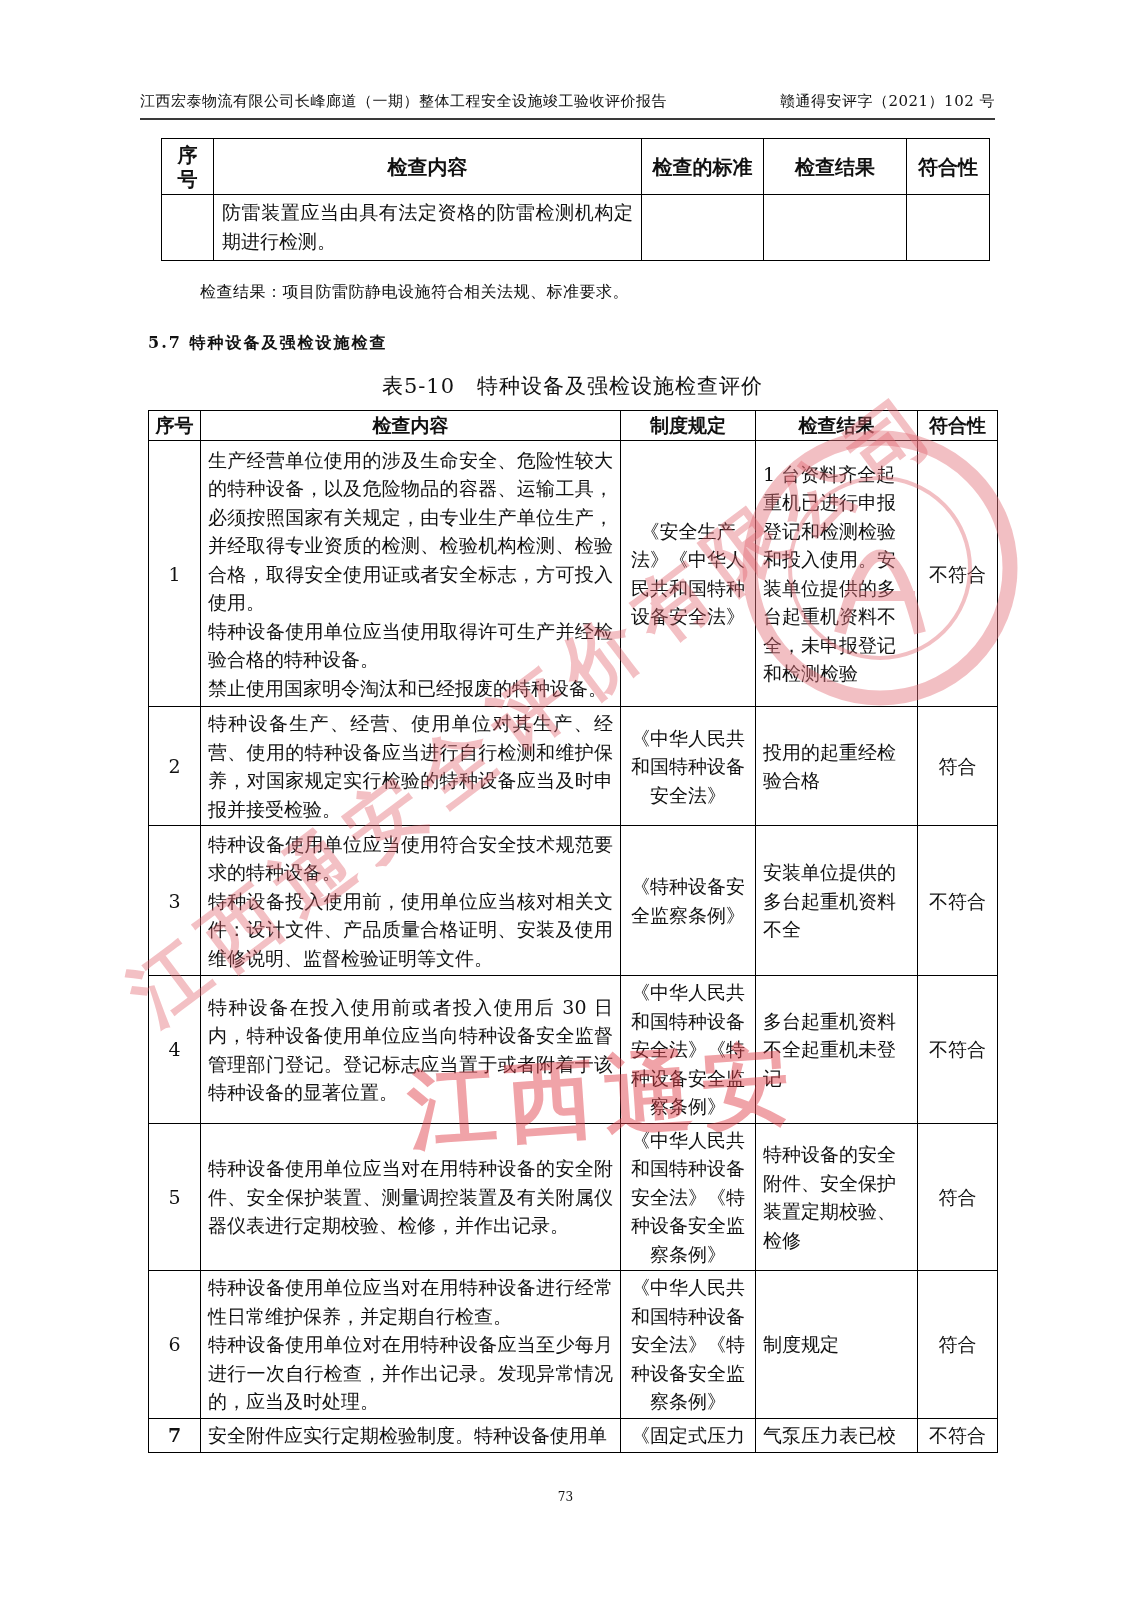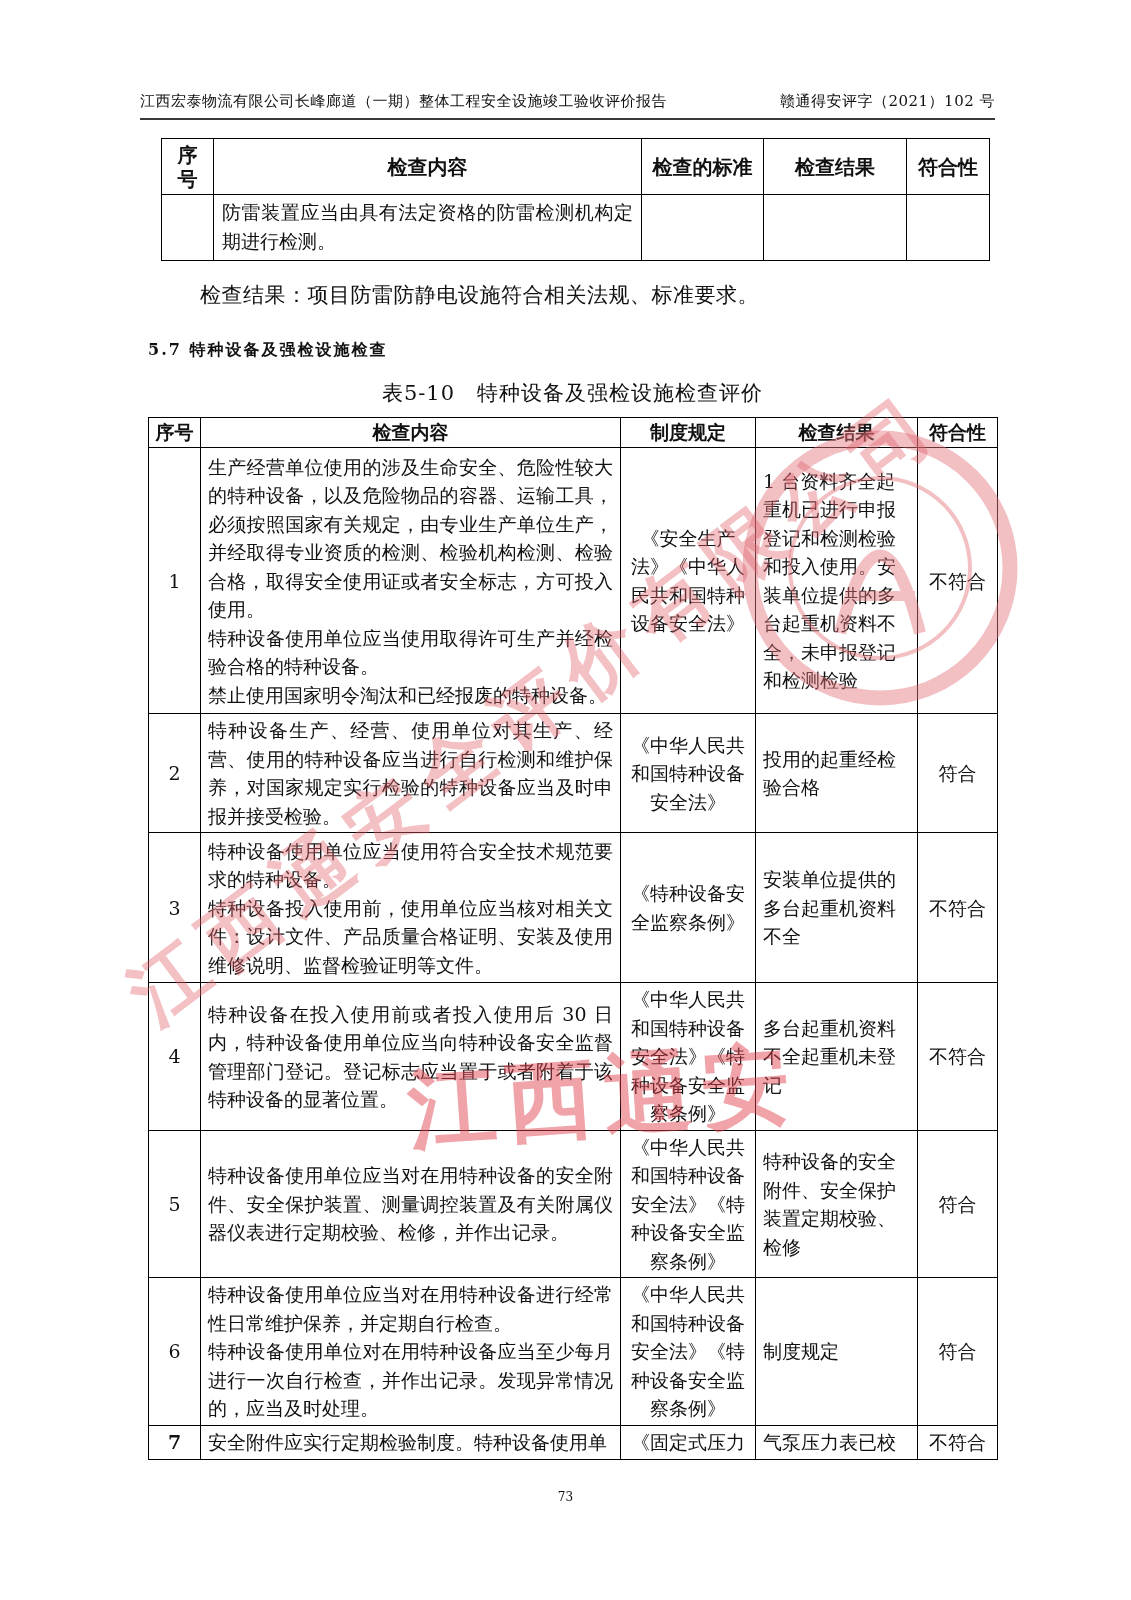--- a/index.html
+++ b/index.html
@@ -30,21 +30,21 @@
   .top-table th{
     font-size:20px;font-weight:bold;text-align:center;vertical-align:middle;
     height:56px;white-space:pre-wrap;line-height:1.2;
   }
   .top-table td{
     font-size:19px;line-height:1.55;vertical-align:top;
     padding:3px 8px;height:60px;white-space:pre-wrap;
   }
 
   .result-note{
-    margin:20px 0 0 52px;font-size:21px;letter-spacing:.5px;line-height:1.4;
+    margin:20px 0 0 52px;font-size:16px;letter-spacing:.5px;line-height:1.4;
   }
 
   .section-heading{
     margin:30px 0 0 0;font-size:16px;font-weight:bold;letter-spacing:2px;
   }
 
   .table-caption{
     margin:18px 0 10px 0;width:849px;text-align:center;
     font-size:21px;letter-spacing:1px;
   }

